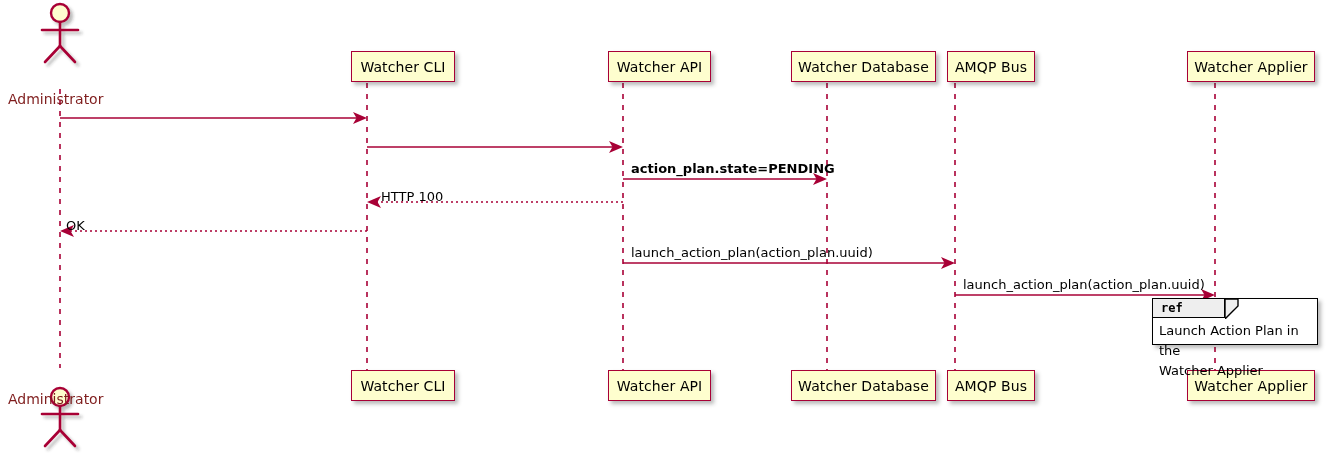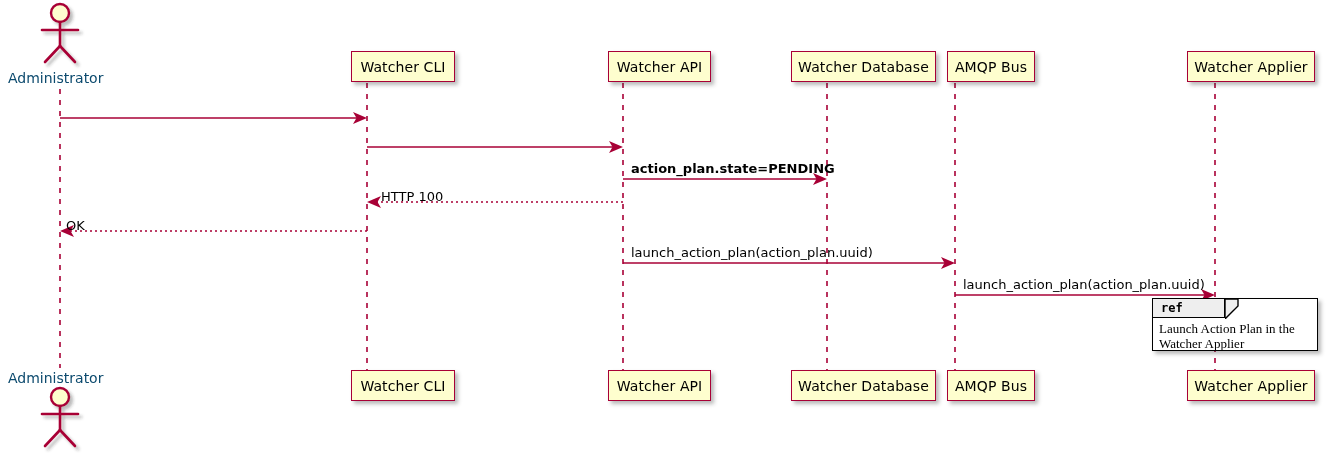--- a/index.html
+++ b/index.html
@@ -38,23 +38,24 @@
     justify-content: center;
     white-space: nowrap;
     box-shadow: 3px 3px 4px rgba(40,40,40,0.32);
     letter-spacing: 0.1px;
     margin-left: 36px;
   }
   
   .actor-label {
     position: absolute;
     font-size: 14px;
-    color: #0c4a6e;
+    color: #7f1d1d;
     white-space: nowrap;
     line-height: 1;
+    margin-top: 21px;
   }
   
   .msg-label {
     position: absolute;
     font-size: 13px;
     color: #000000;
     white-space: nowrap;
     line-height: 1;
   }
   
@@ -84,23 +85,22 @@
     font-weight: bold;
     color: #000000;
     line-height: 1;
   }
   .ref-text {
     position: absolute;
     left: 6px;
     top: 22px;
     font-size: 13px;
     color: #000000;
-    line-height: 15px;
+    line-height: 20px;
     width: 154px;
-    font-family: Liberation Serif, serif;
   }
 </style>
 </head>
 <body>
 
 <div id="diagram">
 
   <svg class="layer" width="1330" height="456" viewBox="0 0 1330 456" xmlns="http://www.w3.org/2000/svg">
     <defs>
       <filter id="dropshadow" x="-30%" y="-30%" width="180%" height="180%">
@@ -191,21 +191,21 @@
   <div class="participant" style="left:755px; top:370px; width:145px; height:31px;">Watcher Database</div>
   <div class="participant" style="left:911px; top:370px; width:88px; height:31px;">AMQP Bus</div>
   <div class="participant" style="left:1151px; top:370px; width:128px; height:31px;">Watcher Applier</div>
 
   <div class="msg-label" style="left:631px; top:162px;font-weight:bold;">action_plan.state=PENDING</div>
   <div class="msg-label" style="left:381px; top:190px;">HTTP 100</div>
   <div class="msg-label" style="left:66px; top:219px;">OK</div>
   <div class="msg-label" style="left:631px; top:246px;">launch_action_plan(action_plan.uuid)</div>
   <div class="msg-label" style="left:963px; top:278px;">launch_action_plan(action_plan.uuid)</div>
 
-  <div class="ref-box" style="left:1152px; top:298px; width:166px; height:53px;">
+  <div class="ref-box" style="left:1152px; top:298px; width:166px; height:47px;">
     <div class="ref-tab" style="width:72px;"></div>
     <svg style="position:absolute; left:72px; top:0; width:14px; height:20px;" viewBox="0 0 14 20" xmlns="http://www.w3.org/2000/svg">
       <polygon points="0,0 0,20 13,7 13,0" fill="#EEEEEE" stroke="#000000" stroke-width="1.4"></polygon>
     </svg>
     <div class="ref-keyword">ref</div>
     <div class="ref-text">
       <div>Launch Action Plan in the</div>
       <div>Watcher Applier</div>
     </div>
   </div>

